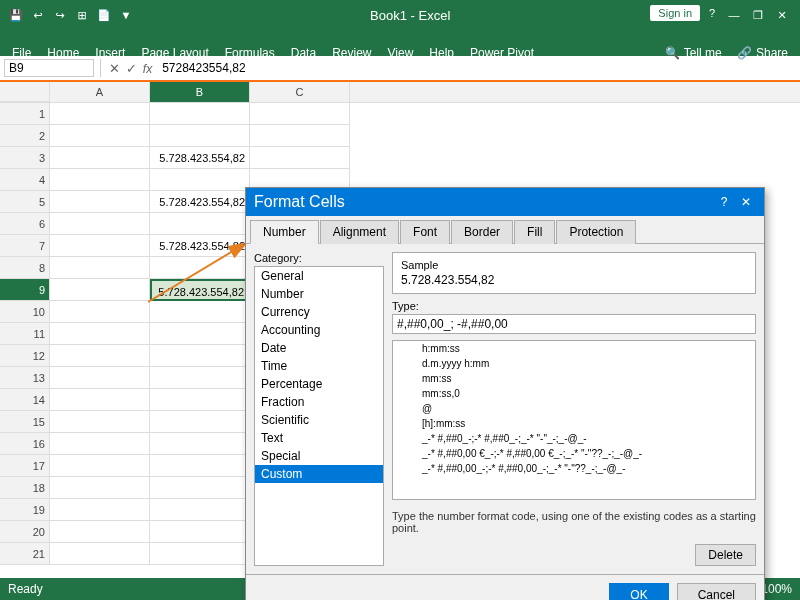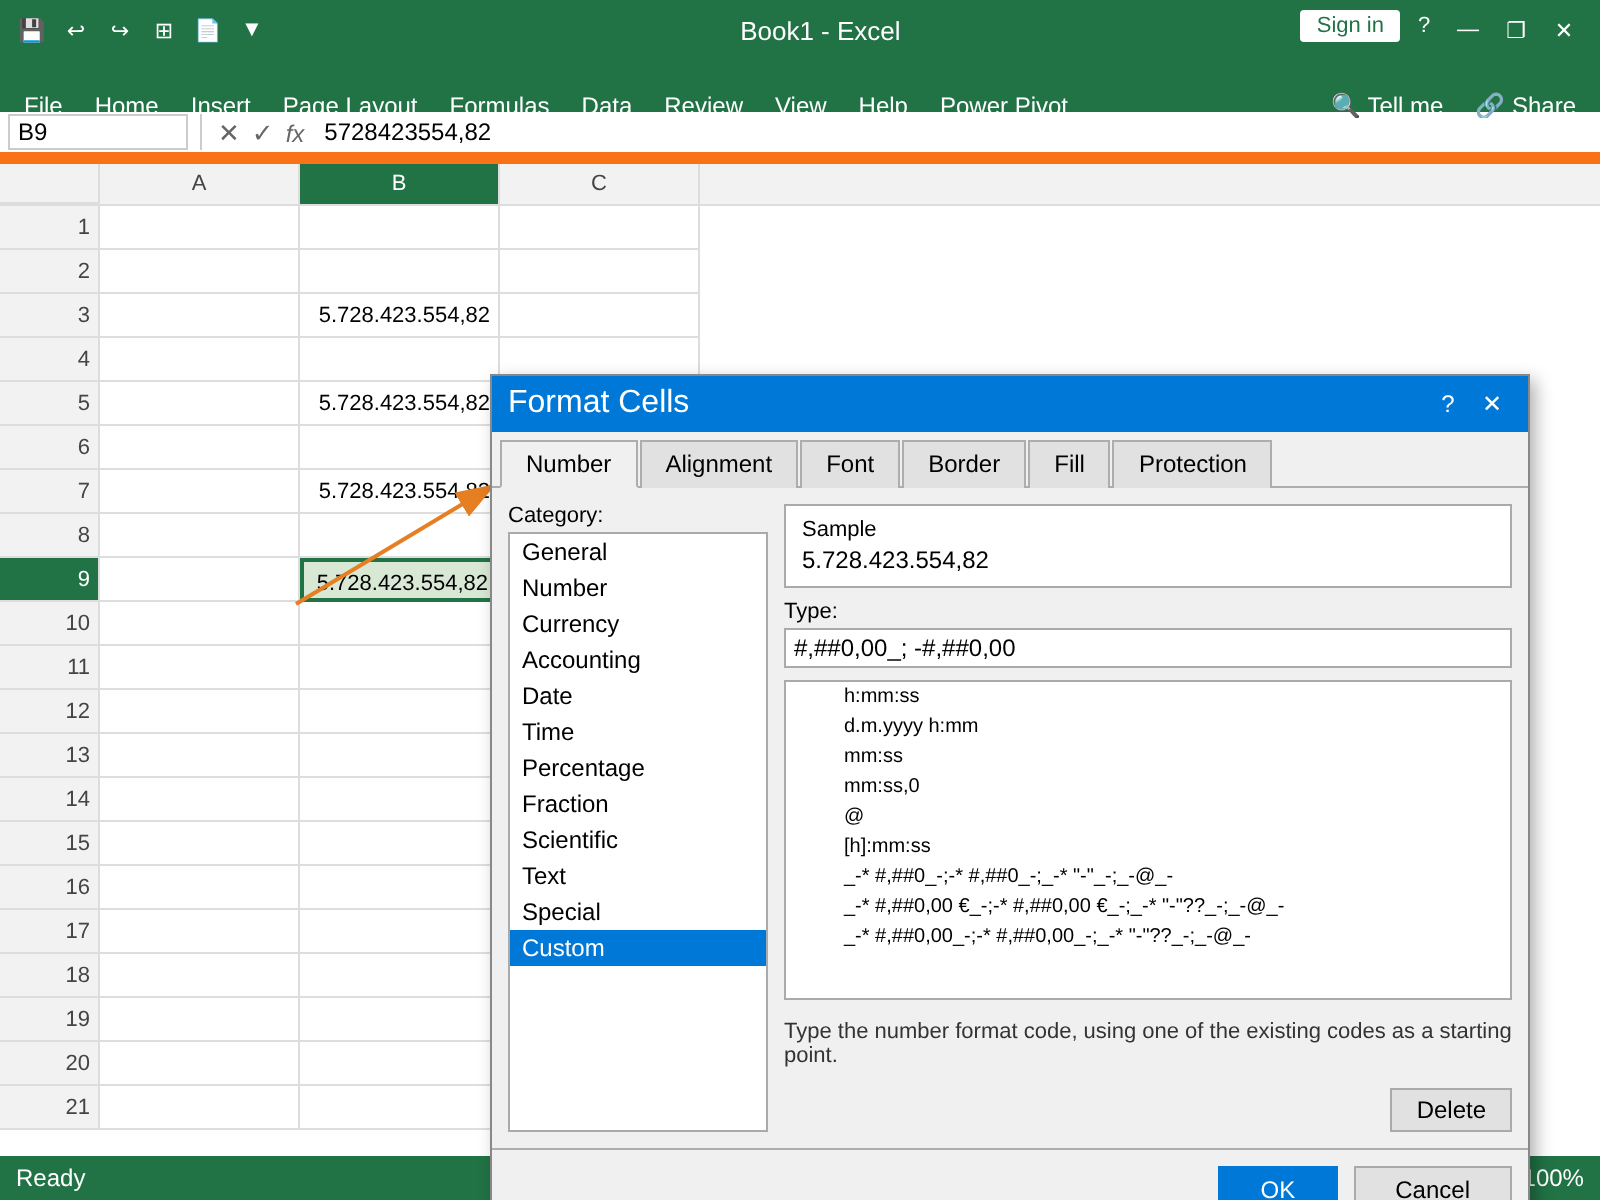--- a/index.html
+++ b/index.html
@@ -18,21 +18,21 @@
     .win-btn { width: 20px; height: 20px; display: inline-flex; align-items: center; justify-content: center; color: #fff; font-size: 11px; cursor: pointer; }
 
     
     .menu-bar {
       display: flex; align-items: center; background: #217346; color: #fff; height: 26px; padding: 0 4px;
     }
     .menu-item { padding: 3px 8px; cursor: pointer; font-size: 12px; margin-top: 20px; }
 
     
     .formula-bar {
-      display: flex; align-items: center; border-bottom: 6px solid #f97316; height: 26px; background: #fff;
+      display: flex; align-items: center; border-bottom: 2px solid #f97316; height: 26px; background: #fff;
     }
     .name-box { width: 90px; border: 1px solid #ccc; margin: 2px 4px; padding: 1px 4px; font-size: 12px; }
     .formula-bar-sep { width: 1px; background: #ccc; height: 18px; margin: 0 2px; }
     .formula-icons { display: flex; align-items: center; padding: 0 4px; gap: 2px; }
     .fx-icon { font-size: 13px; color: #666; padding: 0 2px; cursor: pointer; }
     .formula-input { flex: 1; border: none; outline: none; font-size: 12px; padding: 0 4px; }
 
     
     .spreadsheet-area { display: flex; height: calc(600px - 30px - 26px - 26px - 22px); position: relative; }
 

